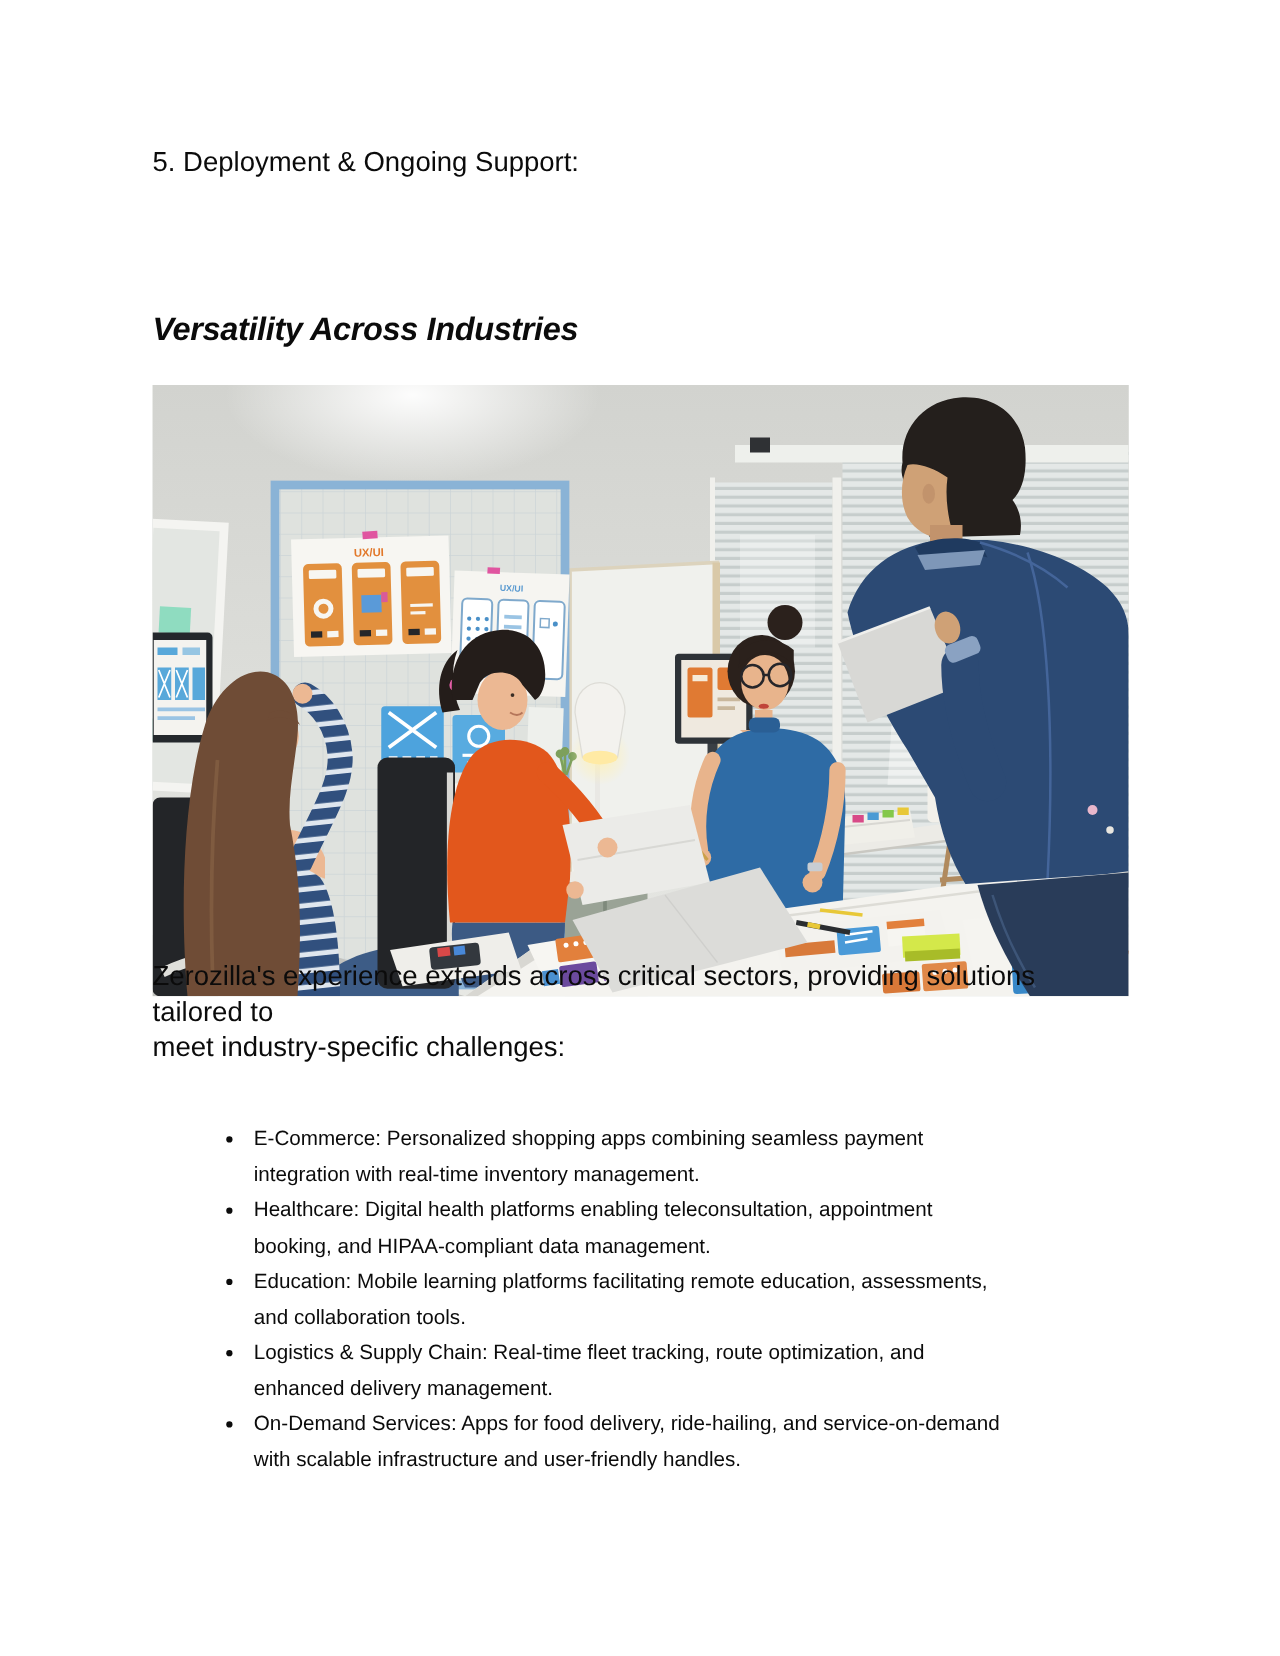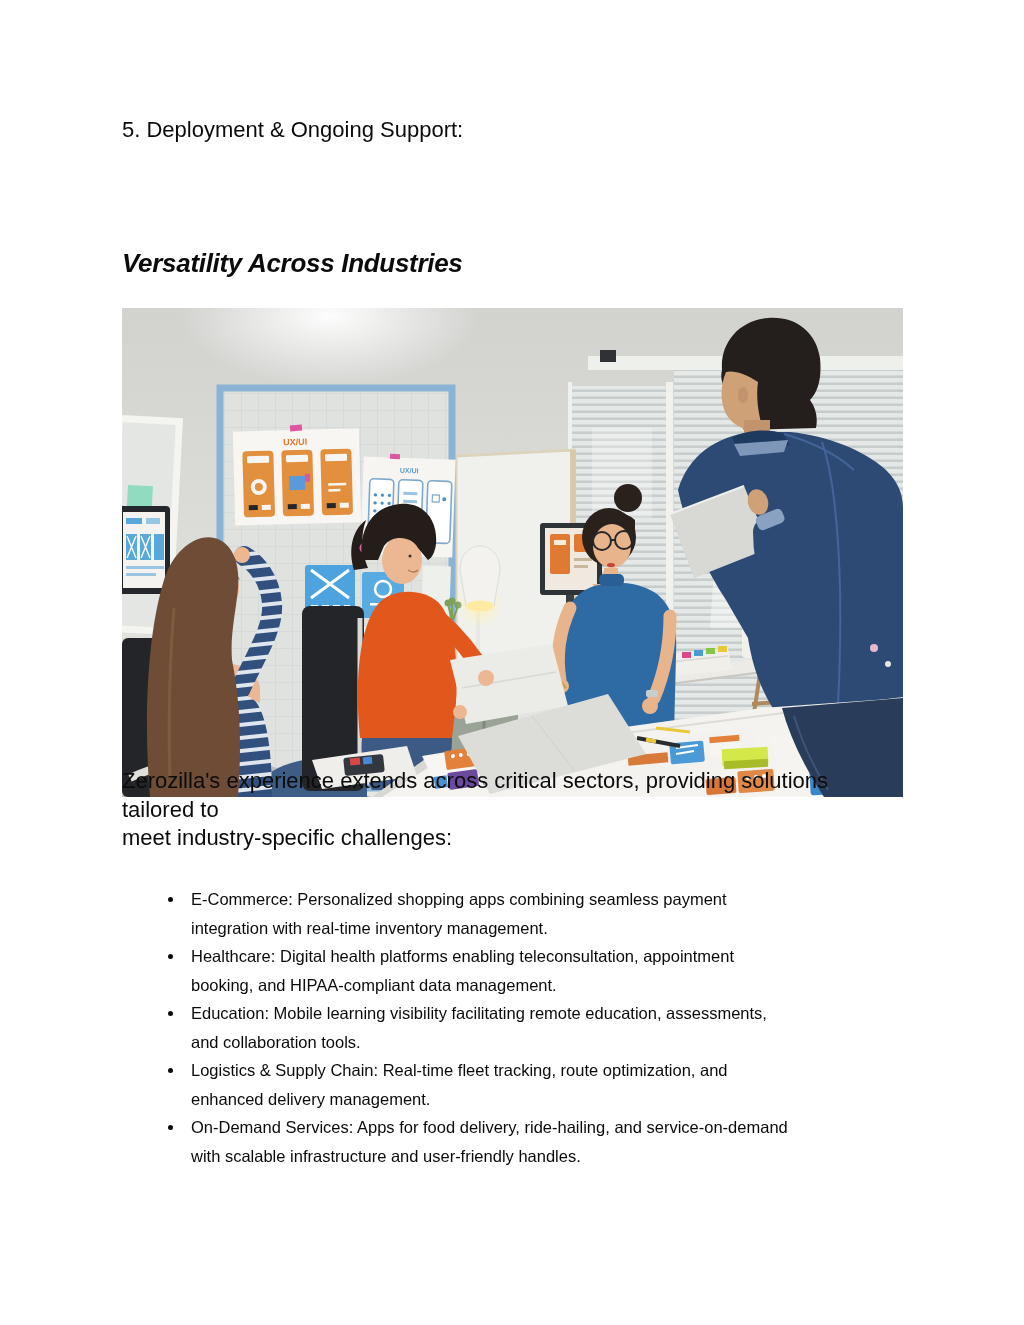--- a/index.html
+++ b/index.html
@@ -9,21 +9,21 @@
   .txt{white-space:pre-line;font-size:22px;line-height:28.5px;margin:0;}
   .block{position:absolute;left:122px;width:781px;}
   .intro-block{top:116px;}
   .section-title{top:246px;font-size:26px;line-height:34px;font-weight:bold;
                  letter-spacing:-0.3px;margin:0;font-style:italic;}
   .figure-wrap{position:absolute;left:122px;top:308px;width:781px;height:489px;
                overflow:hidden;background:#dcdDD9;}
   .figure-wrap svg{display:block;}
   .below-para{top:767px;}
   .industries{top:881px;}
-  .industries ul{margin:4px;padding:0 0 0 59px;list-style:disc outside;}
+  .industries ul{margin:16px;padding:0 0 0 59px;list-style:disc outside;}
   .industries li{white-space:pre-line;font-size:16.5px;line-height:28.5px;
                  padding-left:6px;margin:0;}
   svg text{font-family:"Liberation Sans", sans-serif;}
 </style>
 </head>
 <body>
 
 <div class="doc-page">
 
   <div class="block intro-block">
@@ -430,21 +430,21 @@
 
   <p class="block txt below-para">Zerozilla's experience extends across critical sectors, providing solutions tailored to
 meet industry-specific challenges:</p>
 
   <div class="block industries">
     <ul>
       <li>E-Commerce: Personalized shopping apps combining seamless payment
 integration with real-time inventory management.</li>
       <li>Healthcare: Digital health platforms enabling teleconsultation, appointment
 booking, and HIPAA-compliant data management.</li>
-      <li>Education: Mobile learning visibility facilitating remote education, assessments,
+      <li>Education: Mobile learning platforms facilitating remote education, assessments,
 and collaboration tools.</li>
       <li>Logistics &amp; Supply Chain: Real-time fleet tracking, route optimization, and
 enhanced delivery management.</li>
       <li>On-Demand Services: Apps for food delivery, ride-hailing, and service-on-demand
 with scalable infrastructure and user-friendly handles.</li>
     </ul>
   </div>
 
 </div>
 

